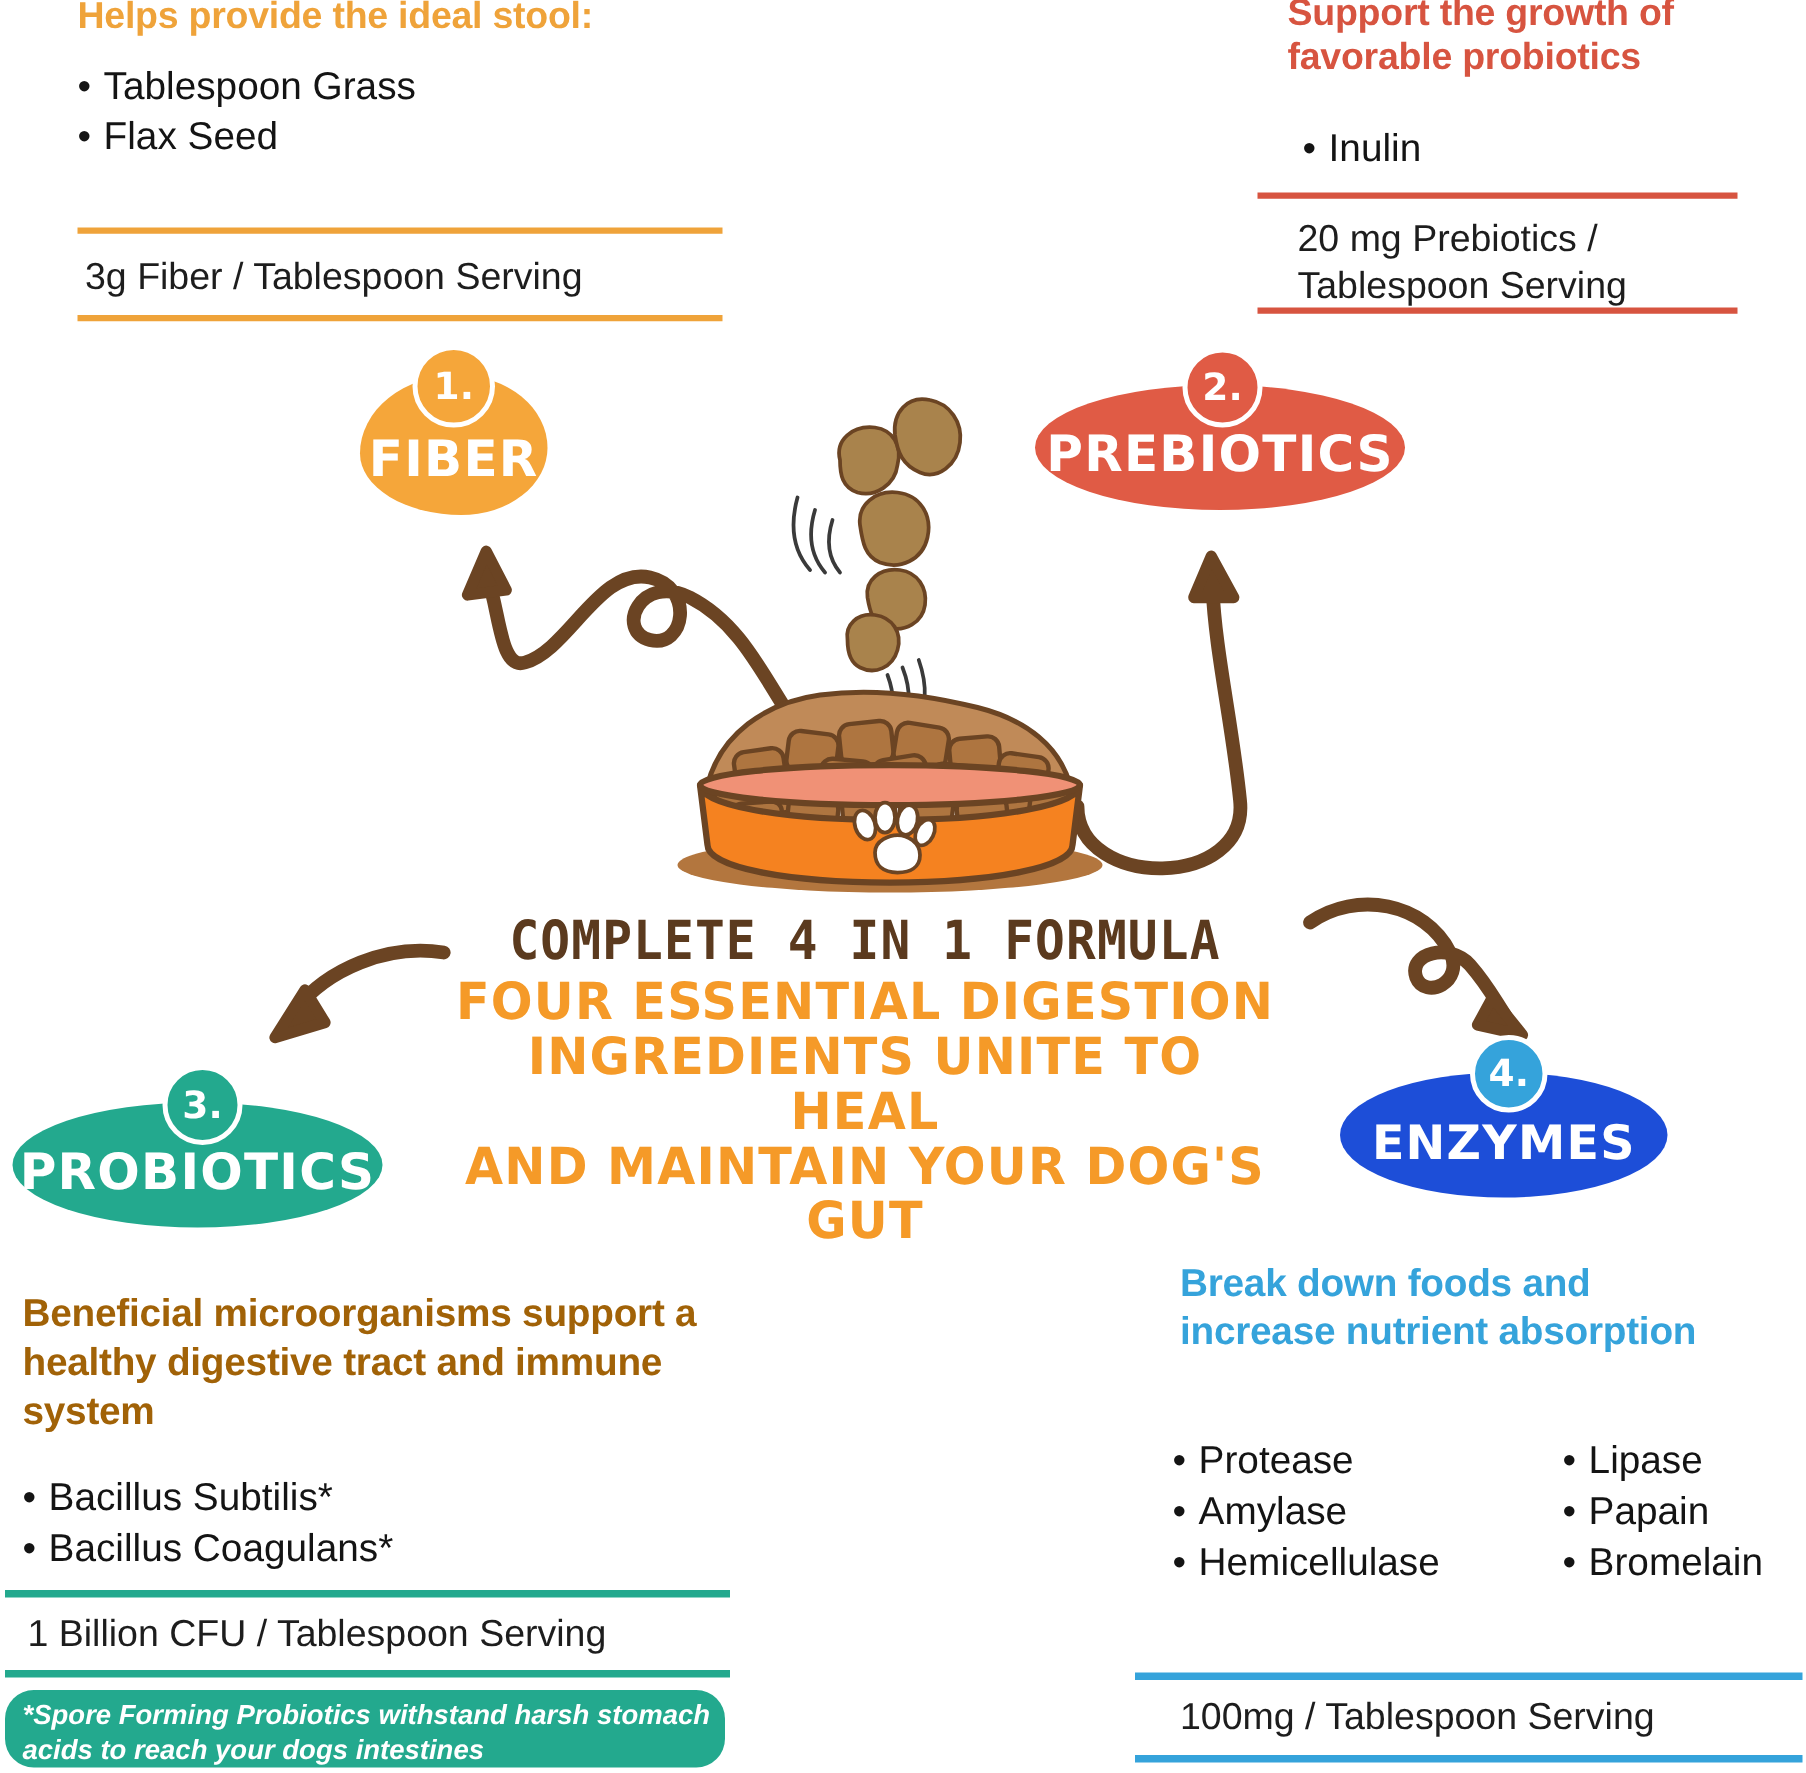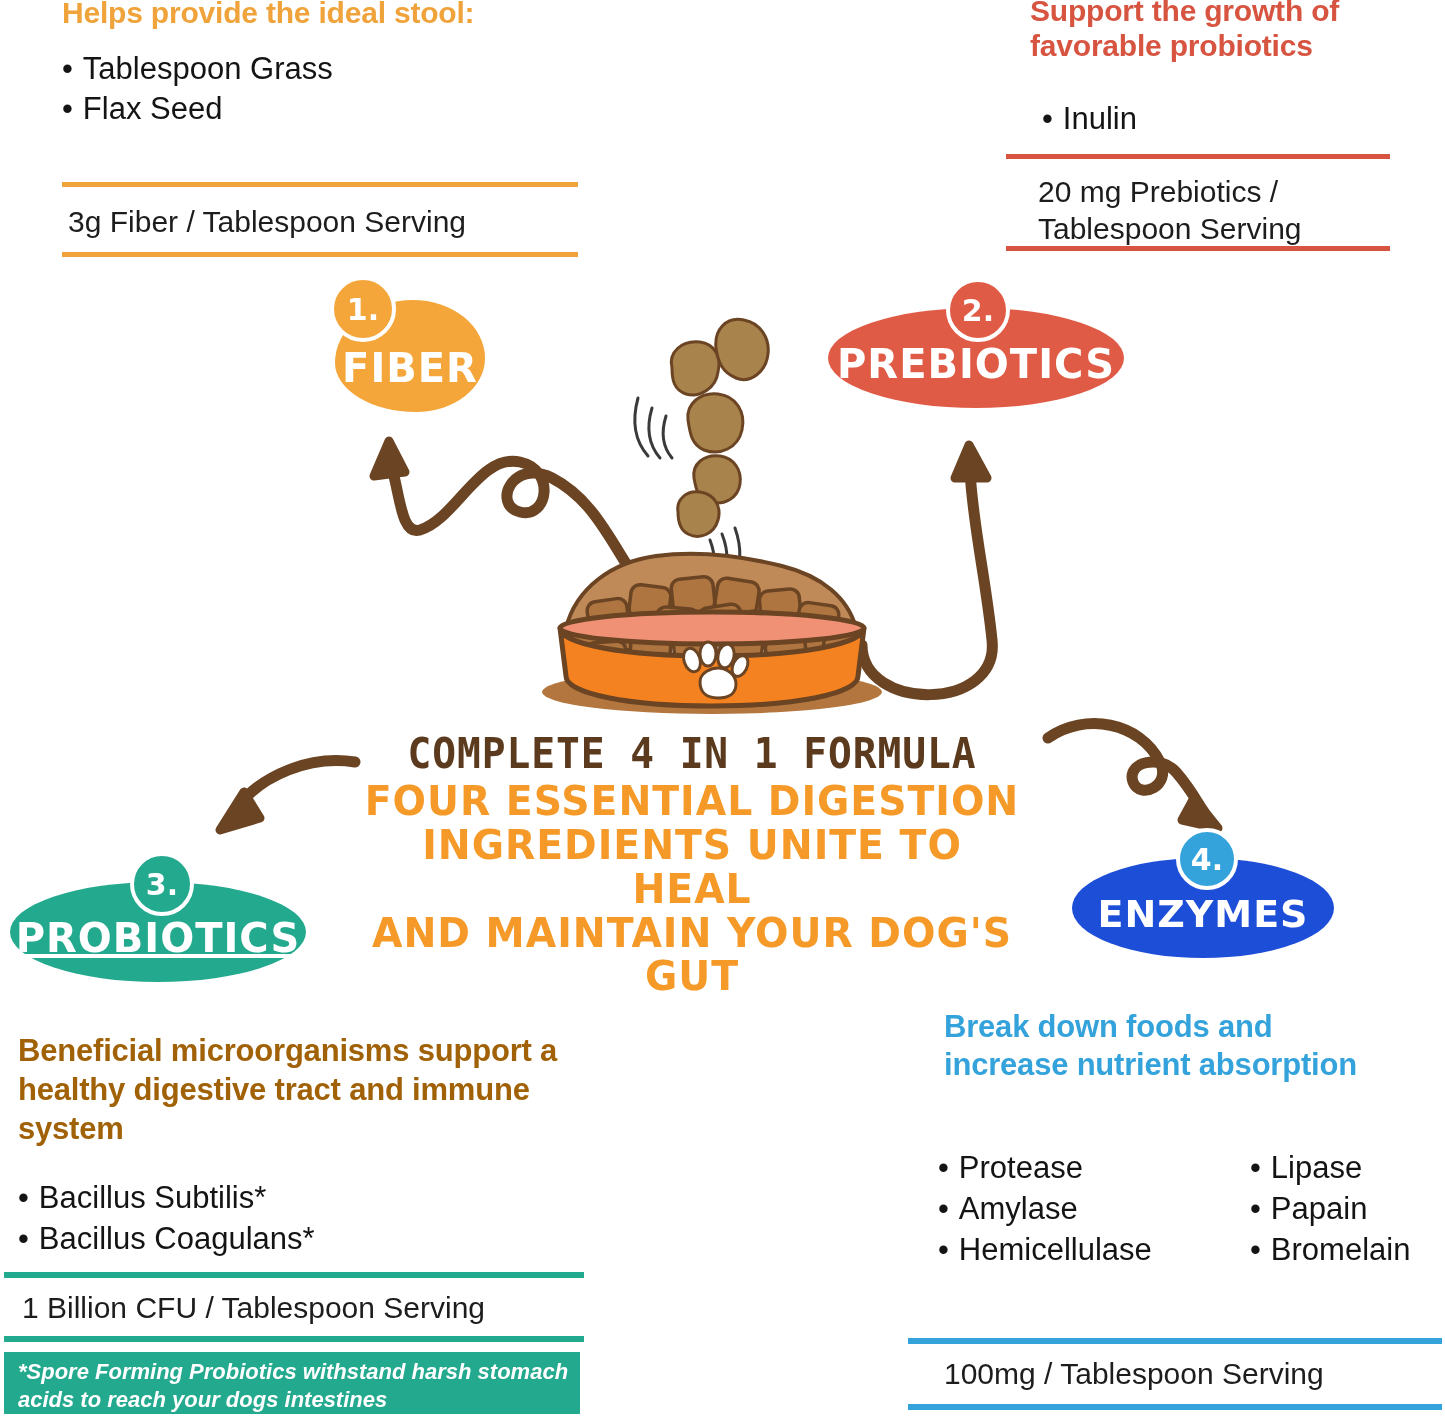--- a/index.html
+++ b/index.html
@@ -64,21 +64,21 @@
   #probiotic-panel { left: 18px; top: 1032px; width: 560px; }
   #probiotic-panel .panel-head { color: #a16207; font-size: 31px; line-height: 1.25; }
   #probiotic-panel .bullets { margin-top: 30px; }
   #probiotic-rule-top { position: absolute; left: 4px; top: 1272px; width: 580px; height: 6px; background: #23A98E; }
   #probiotic-serving { position: absolute; left: 16px; top: 1282px; width: 580px; }
   #probiotic-rule-bot { position: absolute; left: 4px; top: 1336px; width: 580px; height: 6px; background: #23A98E; }
   #probiotic-note {
     position: absolute; left: 4px; top: 1352px; width: 576px; height: 62px;
     background: #23A98E; color: #ffffff;
     font-style: italic; font-weight: bold; font-size: 22px; line-height: 1.28;
-    padding: 6px 0 0 14px; box-sizing: border-box;
+    padding: 6px 0 0 14px; box-sizing: border-box; border-radius: 23px;
   }
 
   
   #enzyme-panel { left: 944px; top: 1008px; width: 460px; }
   #enzyme-panel .panel-head { color: #35A3DB; font-size: 31px; line-height: 1.22; }
   #enzyme-cols { position: absolute; left: 938px; top: 1148px; width: 505px; display: flex; }
   #enzyme-cols .col-a { width: 312px; }
   #enzyme-cols .col-b { width: 190px; }
   #enzyme-rule-top { position: absolute; left: 908px; top: 1338px; width: 534px; height: 6px; background: #35A3DB; }
   #enzyme-serving { position: absolute; left: 938px; top: 1348px; width: 508px; }
@@ -104,34 +104,34 @@
     border-radius: 50%;
     display: flex; align-items: center; justify-content: center;
     color: #ffffff; font-weight: bold;
     font-family: "DejaVu Sans", sans-serif;
     border: 4px solid #ffffff;
     box-sizing: border-box;
   }
 
   #badge-fiber { left: 278px; top: 278px; width: 170px; height: 135px; }
   #badge-fiber .blob { width: 150px; height: 112px; top: 22px; left: 10px;
-      background: #F5A63A; border-radius: 52% 48% 46% 54% / 56% 52% 48% 44%; margin-left: 47px; }
+      background: #F5A63A; border-radius: 52% 48% 46% 54% / 56% 52% 48% 44%; }
   #badge-fiber .word { font-size: 40px; top: 12px; }
   #badge-fiber .num { left: 52px; top: -2px; width: 66px; height: 66px; background: #F5A63A; font-size: 30px; }
 
   #badge-prebiotics { left: 828px; top: 278px; width: 300px; height: 135px; }
   #badge-prebiotics .blob { width: 296px; height: 100px; top: 30px; left: 0;
       background: #E05B45; border-radius: 50%; }
   #badge-prebiotics .word { font-size: 40px; top: 6px; }
   #badge-prebiotics .num { left: 118px; top: 0px; width: 64px; height: 64px; background: #E05B45; font-size: 30px; }
 
   #badge-probiotics { left: 10px; top: 852px; width: 300px; height: 135px; }
   #badge-probiotics .blob { width: 296px; height: 100px; top: 30px; left: 0;
       background: #23A98E; border-radius: 50%; }
-  #badge-probiotics .word { font-size: 40px; top: 6px; text-decoration: underline; }
+  #badge-probiotics .word { font-size: 40px; top: 6px; }
   #badge-probiotics .num { left: 120px; top: 0px; width: 64px; height: 64px; background: #23A98E; font-size: 30px; }
 
   #badge-enzymes { left: 1072px; top: 828px; width: 266px; height: 135px; }
   #badge-enzymes .blob { width: 262px; height: 100px; top: 30px; left: 0;
       background: #1d4ed8; border-radius: 50%; }
   #badge-enzymes .word { font-size: 38px; top: 6px; }
   #badge-enzymes .num { left: 104px; top: 0px; width: 62px; height: 62px; background: #35A3DB; font-size: 30px; }
 
   
   #formula { position: absolute; left: 342px; top: 728px; width: 700px; text-align: center; }

